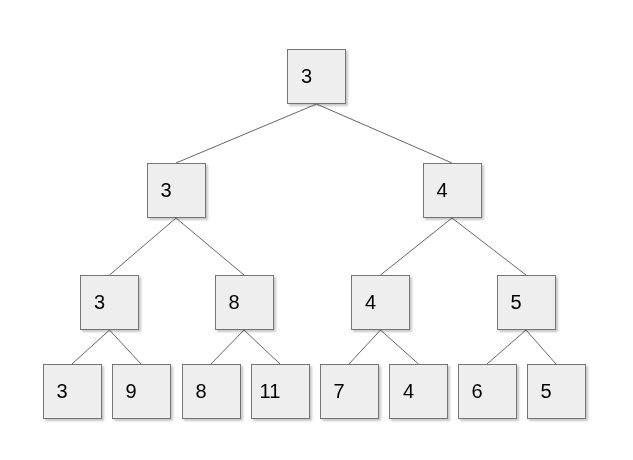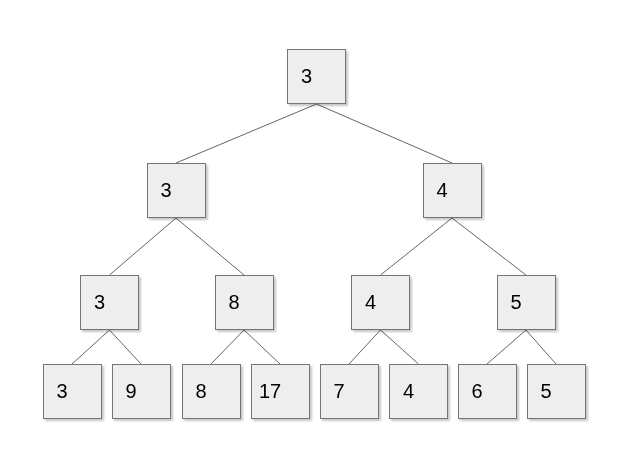--- a/index.html
+++ b/index.html
@@ -80,21 +80,21 @@
       <div class="node" style="left: 42.5px; top: 364px;">
         <span>3</span>
       </div>
       <div class="node" style="left: 111.5px; top: 364px;">
         <span>9</span>
       </div>
       <div class="node" style="left: 181.5px; top: 364px;">
         <span>8</span>
       </div>
       <div class="node" style="left: 250.5px; top: 364px;">
-        <span>17</span>
+        <span>11</span>
       </div>
       <div class="node" style="left: 319.5px; top: 364px;">
         <span>7</span>
       </div>
       <div class="node" style="left: 389px; top: 364px;">
         <span>4</span>
       </div>
       <div class="node" style="left: 457.5px; top: 364px;">
         <span>6</span>
       </div>

